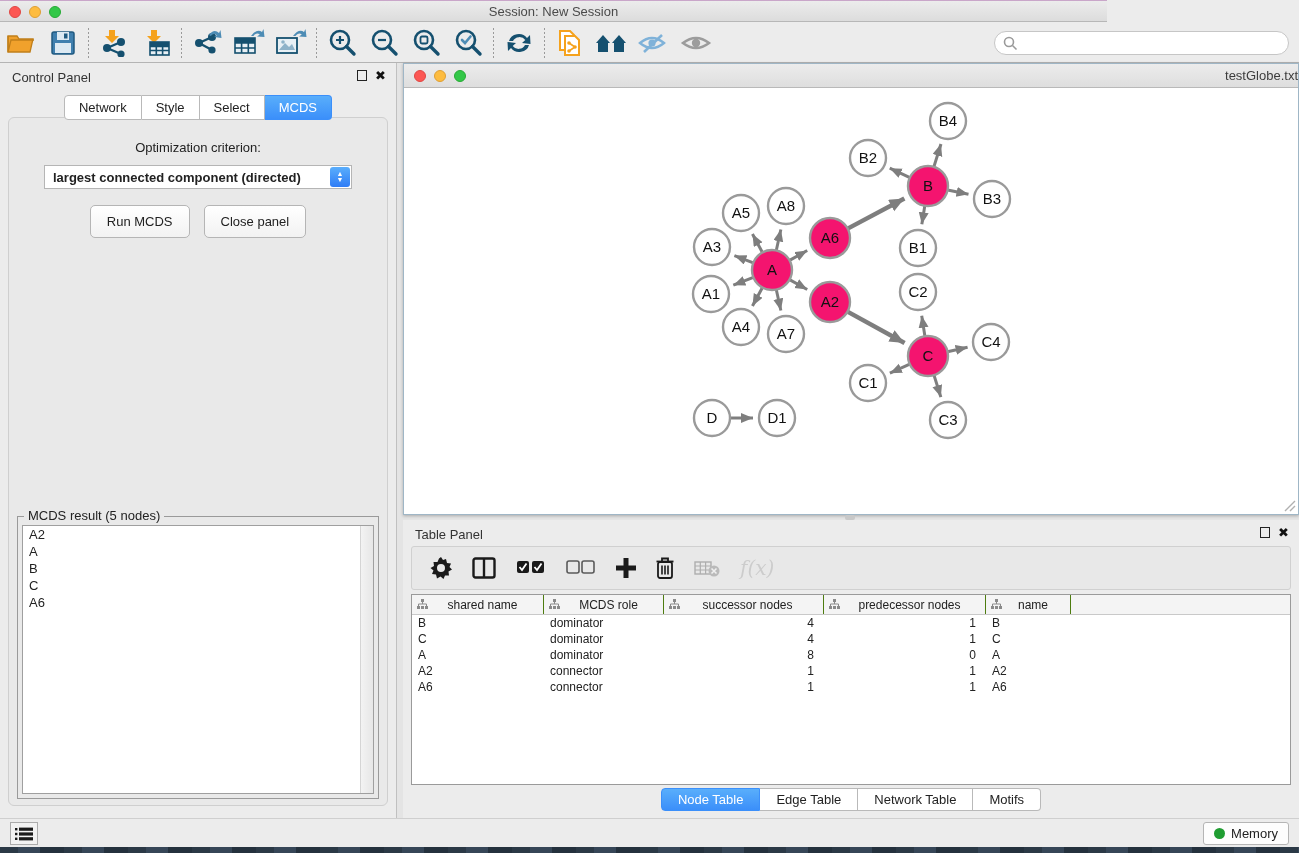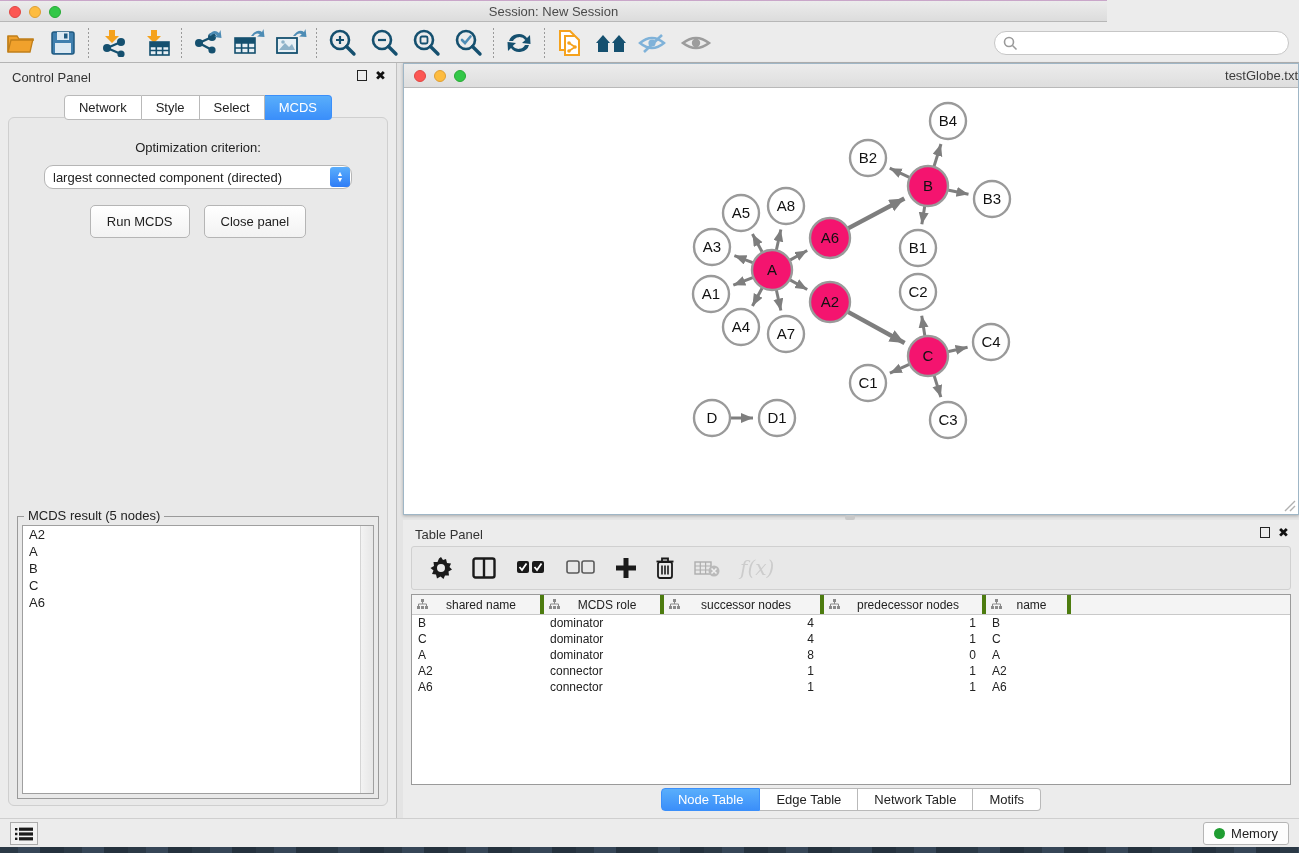--- a/index.html
+++ b/index.html
@@ -44,21 +44,21 @@
   #cp-tabs { display:flex; justify-content:center; margin-top:2px; position:relative; z-index:2; }
   .cp-tab { padding:4px 14px; background:#fff; border:1px solid #b9b9b9; border-left:none;
     font-size:13px; color:#222; }
   .cp-tab:first-child { border-left:1px solid #b9b9b9; border-radius:4px 0 0 4px; }
   .cp-tab:last-child { border-radius:0 4px 4px 0; }
   .cp-tab.active { background:linear-gradient(#59aefb,#3b8ffa); border-color:#3b8ffa; color:#fff; }
   #cp-content { position:absolute; left:8px; right:8px; top:54px; bottom:12px;
     border:1px solid #cfcfcf; border-radius:6px; background:#e9e9e9; }
   #opt-label { text-align:center; margin-top:22px; font-size:13px; }
   #opt-select { margin:10px auto 0; width:308px; height:24px; background:#fff;
-    border:1px solid #b5b5b5; border-radius:9px; position:relative; display:flex; align-items:center; }
+    border:1px solid #b5b5b5; border-radius:0; position:relative; display:flex; align-items:center;font-weight:bold; }
   #opt-select .sel-text { padding-left:8px; font-size:13px; }
   #opt-select .stepper { position:absolute; right:1px; top:1px; width:20px; height:20px;
     background:linear-gradient(#5aaefc,#2f7cf6); border-radius:3px; display:flex; flex-direction:column;
     align-items:center; justify-content:center; color:#fff; font-size:7px; line-height:6px; }
   #cp-buttons { display:flex; justify-content:center; gap:14px; margin-top:16px; }
   .mac-btn { background:linear-gradient(#ffffff,#f2f2f2); border:1px solid #b5b5b5; border-radius:5px;
     padding:8px 16px; font-size:13px; color:#222; }
   #mcds-result { position:absolute; left:8px; right:8px; top:398px; bottom:6px;
     border:1px solid #9a9a9a; background:#e9e9e9; }
   #mcds-result .legend { position:absolute; top:-9px; left:6px; background:#e9e9e9;
@@ -88,21 +88,21 @@
   #tp-toolbar { position:absolute; left:8px; right:8px; top:26px; height:44px;
     background:#e8e8e8; border:1px solid #d0d0d0; border-radius:3px;
     display:flex; align-items:center; gap:20px; padding-left:18px; }
   .tp-icon { display:flex; align-items:center; justify-content:center; color:#1a1a1a; }
   .tp-icon.disabled { opacity:.35; }
   .fx { font-family:"DejaVu Serif","Liberation Serif",serif; font-style:italic; font-size:20px; color:#9a9a9a; }
   #tp-table { position:absolute; left:8px; right:8px; top:74px; bottom:33px; background:#fff;
     border:1px solid #9a9a9a; overflow:hidden; }
   .t-header { display:flex; background:#f4f4f4; border-bottom:1px solid #c9c9c9; height:20px; }
   .t-hcell { display:flex; align-items:center; justify-content:center; gap:5px;
-    border-right:4px solid #4d7c0f; font-size:12px; color:#222; position:relative; }
+    border-right:1px solid #4d7c0f; font-size:12px; color:#222; position:relative; }
   .t-hcell .tree-ico { position:absolute; left:5px; top:4px; }
   .t-row { display:flex; height:16px; }
   .t-cell { font-size:12px; padding:1px 6px; white-space:nowrap; overflow:hidden; }
   .t-cell.num { text-align:right; padding-right:10px; }
   #tp-tabs { position:absolute; left:0; right:0; bottom:7px; display:flex; justify-content:center; }
   .tp-tab { padding:3px 16px; background:#fff; border:1px solid #b9b9b9; border-left:none; font-size:13px; }
   .tp-tab:first-child { border-left:1px solid #b9b9b9; border-radius:4px 0 0 4px; }
   .tp-tab:last-child { border-radius:0 4px 4px 0; }
   .tp-tab.active { background:linear-gradient(#59aefb,#3b8ffa); border-color:#3b8ffa; color:#fff; }
 

